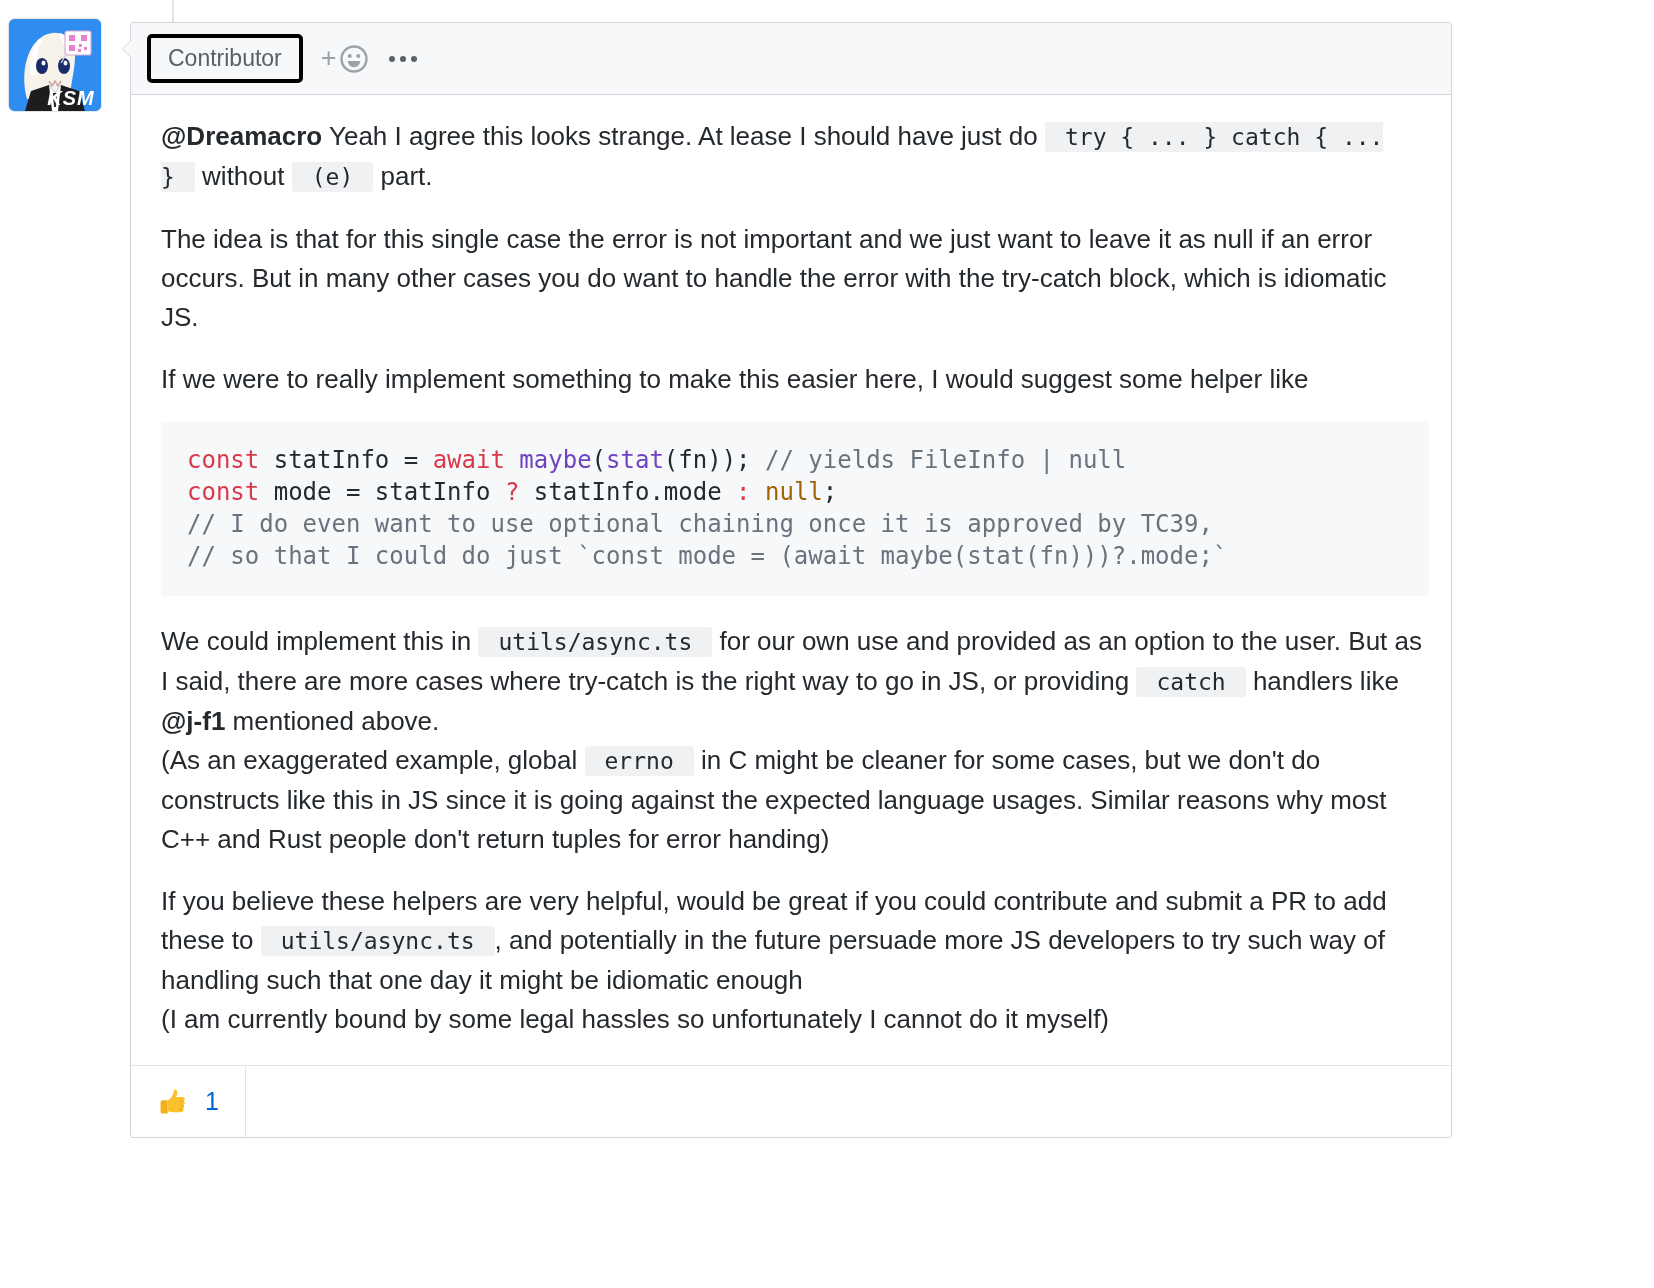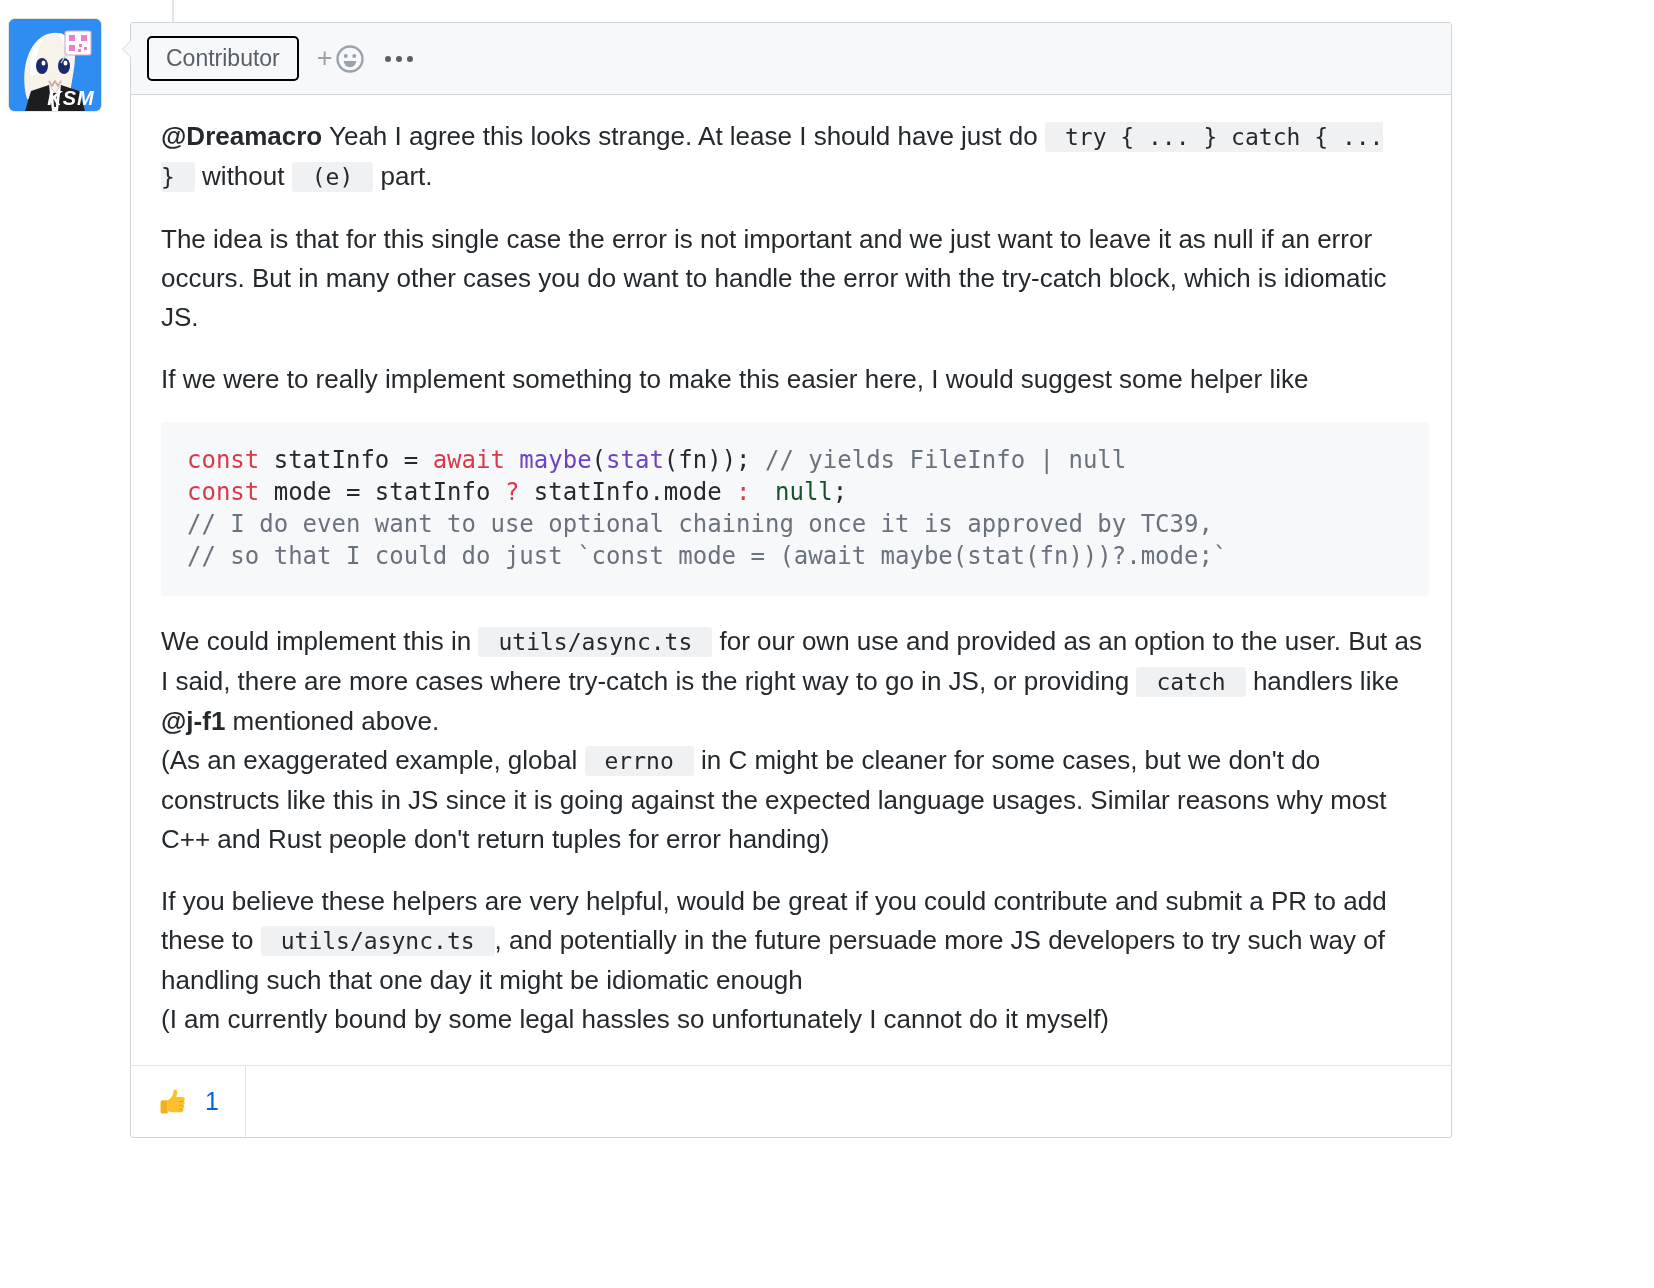--- a/index.html
+++ b/index.html
@@ -108,21 +108,21 @@
     border-right: 8px solid transparent;
     border-top: 8px solid #586069;
   }
   .header-right {
     display: flex;
     align-items: center;
     gap: 18px;
     flex: 0 0 auto;
   }
   .badge-contributor {
-    border: 2px solid #000000;
+    border: 4px solid #000000;
     border-radius: 5px;
     padding: 7px 17px;
     font-size: 23px;
     color: #586069;
     background: transparent;
     line-height: 1.2;
   }
   .react-btn {
     display: flex;
     align-items: center;
@@ -187,21 +187,21 @@
     margin: 0;
     font-family: "DejaVu Sans Mono", "Liberation Mono", monospace;
     font-size: 24px;
     line-height: 32px;
     color: #24292e;
     white-space: pre;
   }
   .tok-kw   { color: #d73a49; }
   .tok-fn   { color: #6f42c1; margin-top: 31px; }
   .tok-cmt  { color: #6a737d; }
-  .tok-const{ color: #14532d; margin-left: 10px; }
+  .tok-const{ color: #a16207; }
   .tok-op   { color: #d73a49; }
 
   
   .reactions-row {
     display: flex;
     align-items: stretch;
     border-top: 1px solid #e1e4e8;
     height: 72px;
   }
   .reaction-pill {

